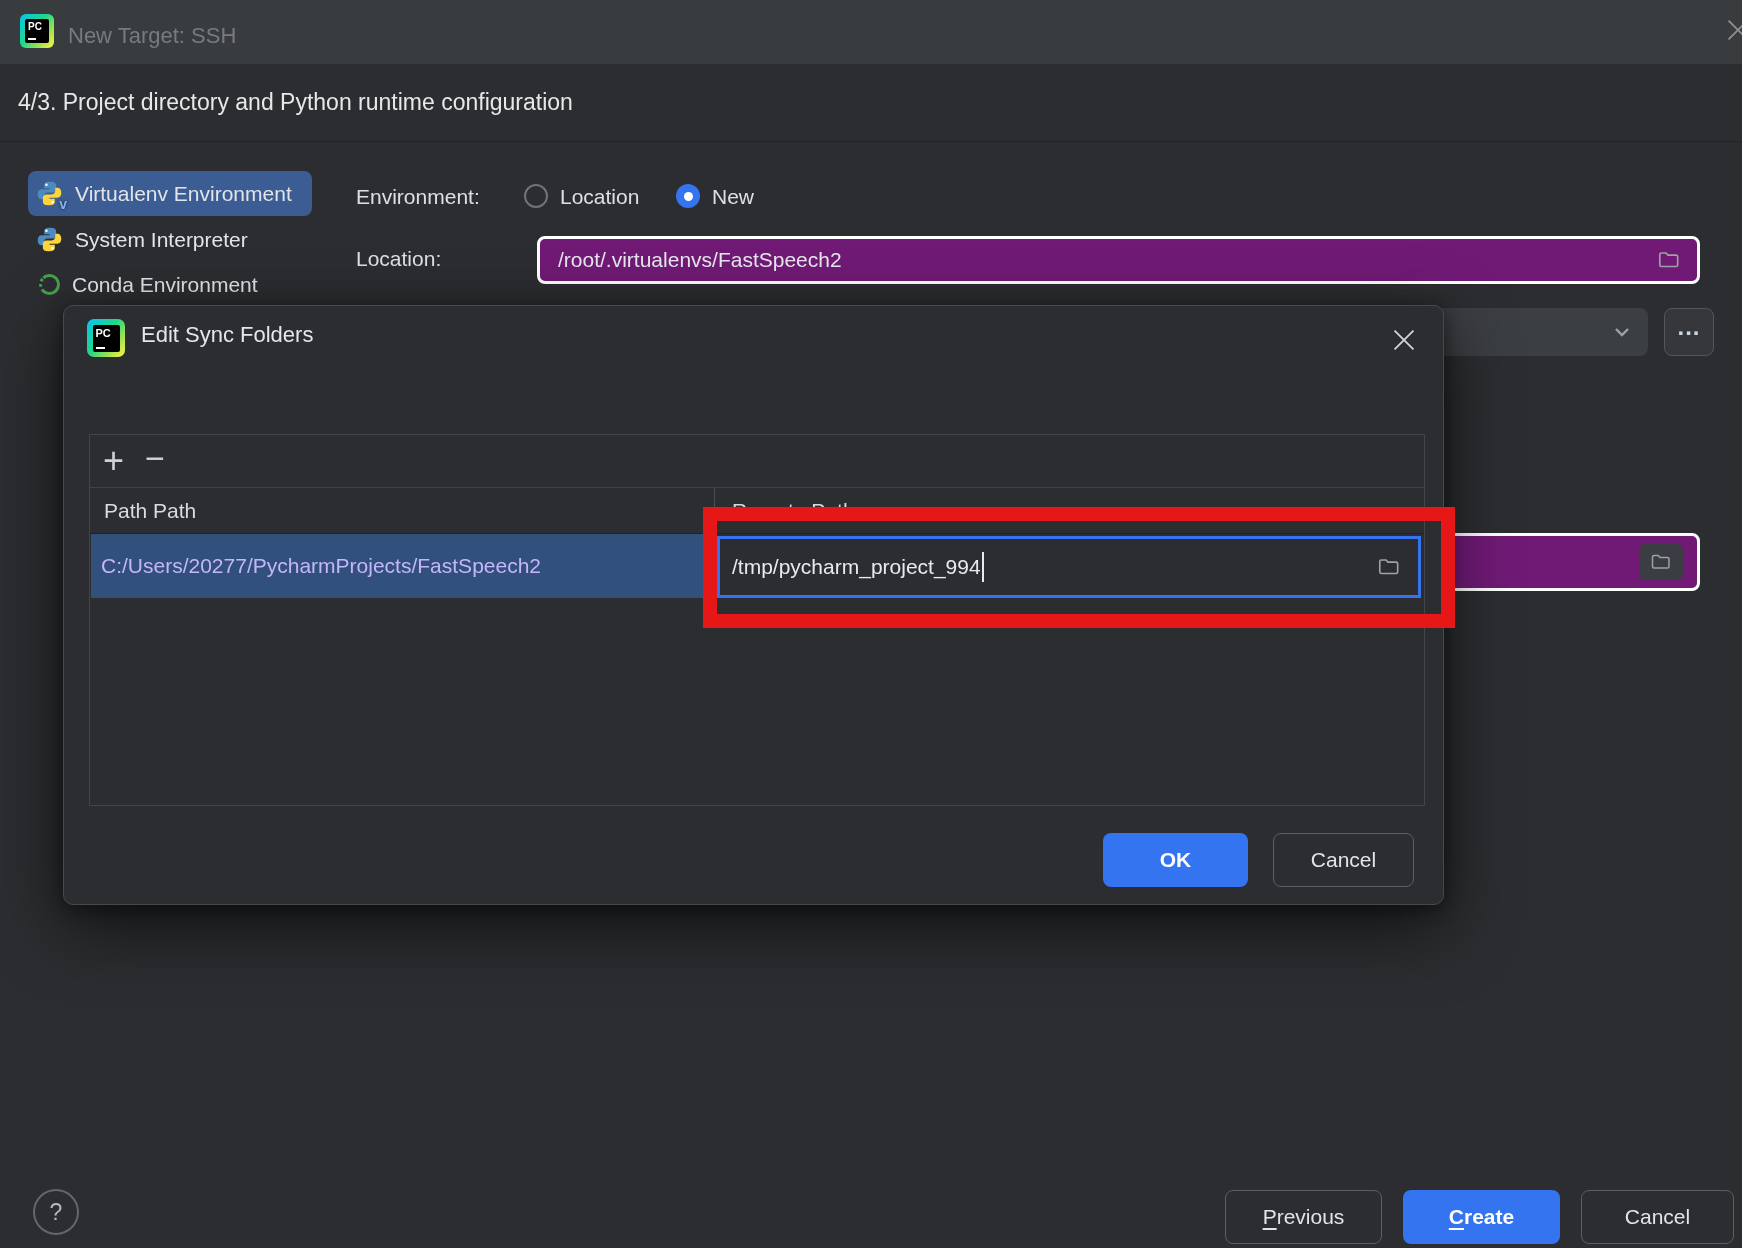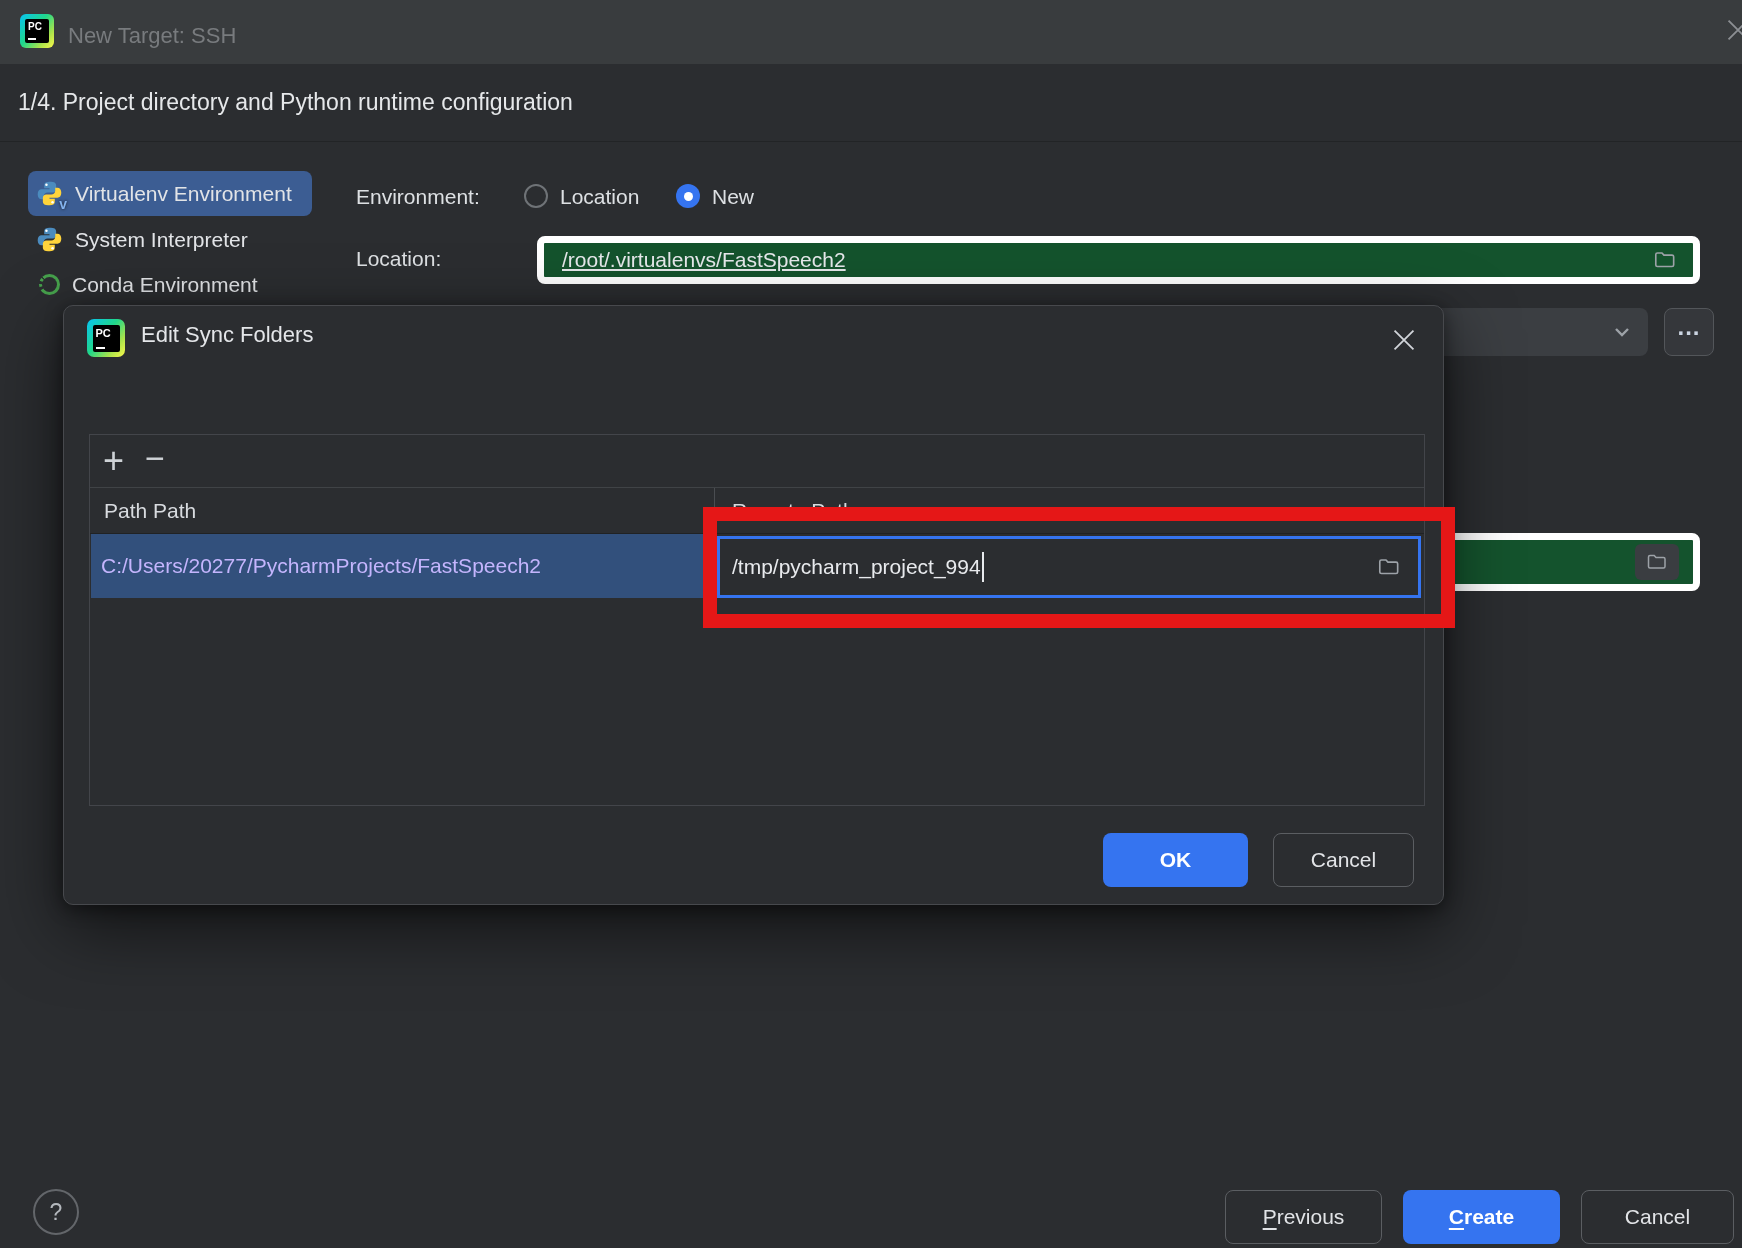--- a/index.html
+++ b/index.html
@@ -37,22 +37,22 @@
   .v-badge{position:absolute;right:-4px;bottom:-5px;font-size:14px;font-weight:bold;
     color:#84b4f0;text-shadow:0 0 3px #1a1b1d;}
   .conda-ico{width:21px;height:21px;border-radius:50%;
     border:3.5px solid #46a14c;border-left-style:dotted;box-sizing:border-box;flex:0 0 21px;}
   
   .flabel{font-size:21px;color:#dde0e3;}
   .radio{width:24px;height:24px;border-radius:50%;box-sizing:border-box;}
   .radio-off{border:2px solid #6f7377;}
   .radio-on{background:#3574f0;display:flex;align-items:center;justify-content:center;}
   .radio-on::after{content:"";width:9px;height:9px;border-radius:50%;background:#fff;}
-  .field{border:7px solid #ffffff;border-radius:8px;background:#14532d;box-sizing:border-box;
-    display:flex;align-items:center;font-size:21px;color:#e6e8eb;text-decoration:underline;}
+  .field{border:3px solid #ffffff;border-radius:8px;background:#701a75;box-sizing:border-box;
+    display:flex;align-items:center;font-size:21px;color:#e6e8eb;}
   .field .val{margin-left:18px;flex:1;white-space:nowrap;overflow:hidden;}
   .icon-right{margin-right:14px;flex:0 0 auto;display:flex;}
   
   .combo{background:#3b3e42;border-radius:8px;display:flex;align-items:center;
     justify-content:flex-end;box-sizing:border-box;}
   .combo svg{margin-right:14px;}
   .more-btn{background:#35373b;border:1px solid #53565a;border-radius:8px;box-sizing:border-box;
     display:flex;align-items:center;justify-content:center;
     font-size:24px;font-weight:bold;color:#ccd5e2;letter-spacing:1px;padding-bottom:10px;}
   
@@ -120,21 +120,21 @@
     </div>
     <div class="abs titlebar-text">New Target: SSH</div>
     <div class="abs win-close">
       <svg width="26" height="26" viewBox="0 0 22 22" fill="none" stroke="#8c8f93" stroke-width="1.6">
           <path d="M3 3 L19 19 M19 3 L3 19"></path>
         </svg>
     </div>
   </div>
 
   <div class="abs step-header">
-    <div class="step-title">1/4. Project directory and Python runtime configuration</div>
+    <div class="step-title">4/3. Project directory and Python runtime configuration</div>
   </div>
 
   <div class="abs side-item side-sel" style="left:28px;top:171px;width:284px;">
     <span class="py-ico" style="margin-left:8px;">
       <svg width="27" height="27" viewBox="0 0 24 24">
         <path fill="#4b8bbe" d="M11.9 1.5c-2.6 0-4.6 1-4.6 2.9v2.9h4.7v.9H4.9c-1.9 0-3.4 1.6-3.4 4.4 0 2.9 1.5 4.5 3.4 4.5h2v-2.6c0-1.9 1.6-3.4 3.5-3.4h4.6c1.6 0 2.9-1.3 2.9-2.9V4.4c0-1.8-2-2.9-4.6-2.9z"></path>
         <circle fill="#fff" cx="9.3" cy="4.3" r="1.1"></circle>
         <path fill="#ffd43b" d="M12.1 22.5c2.6 0 4.6-1 4.6-2.9v-2.9H12v-.9h7.1c1.9 0 3.4-1.6 3.4-4.4 0-2.9-1.5-4.5-3.4-4.5h-2v2.6c0 1.9-1.6 3.4-3.5 3.4H9c-1.6 0-2.9 1.3-2.9 2.9v3.8c0 1.8 2 2.9 4.6 2.9z"></path>
         <circle fill="#fff" cx="14.7" cy="19.8" r="1.1"></circle>
       </svg>

